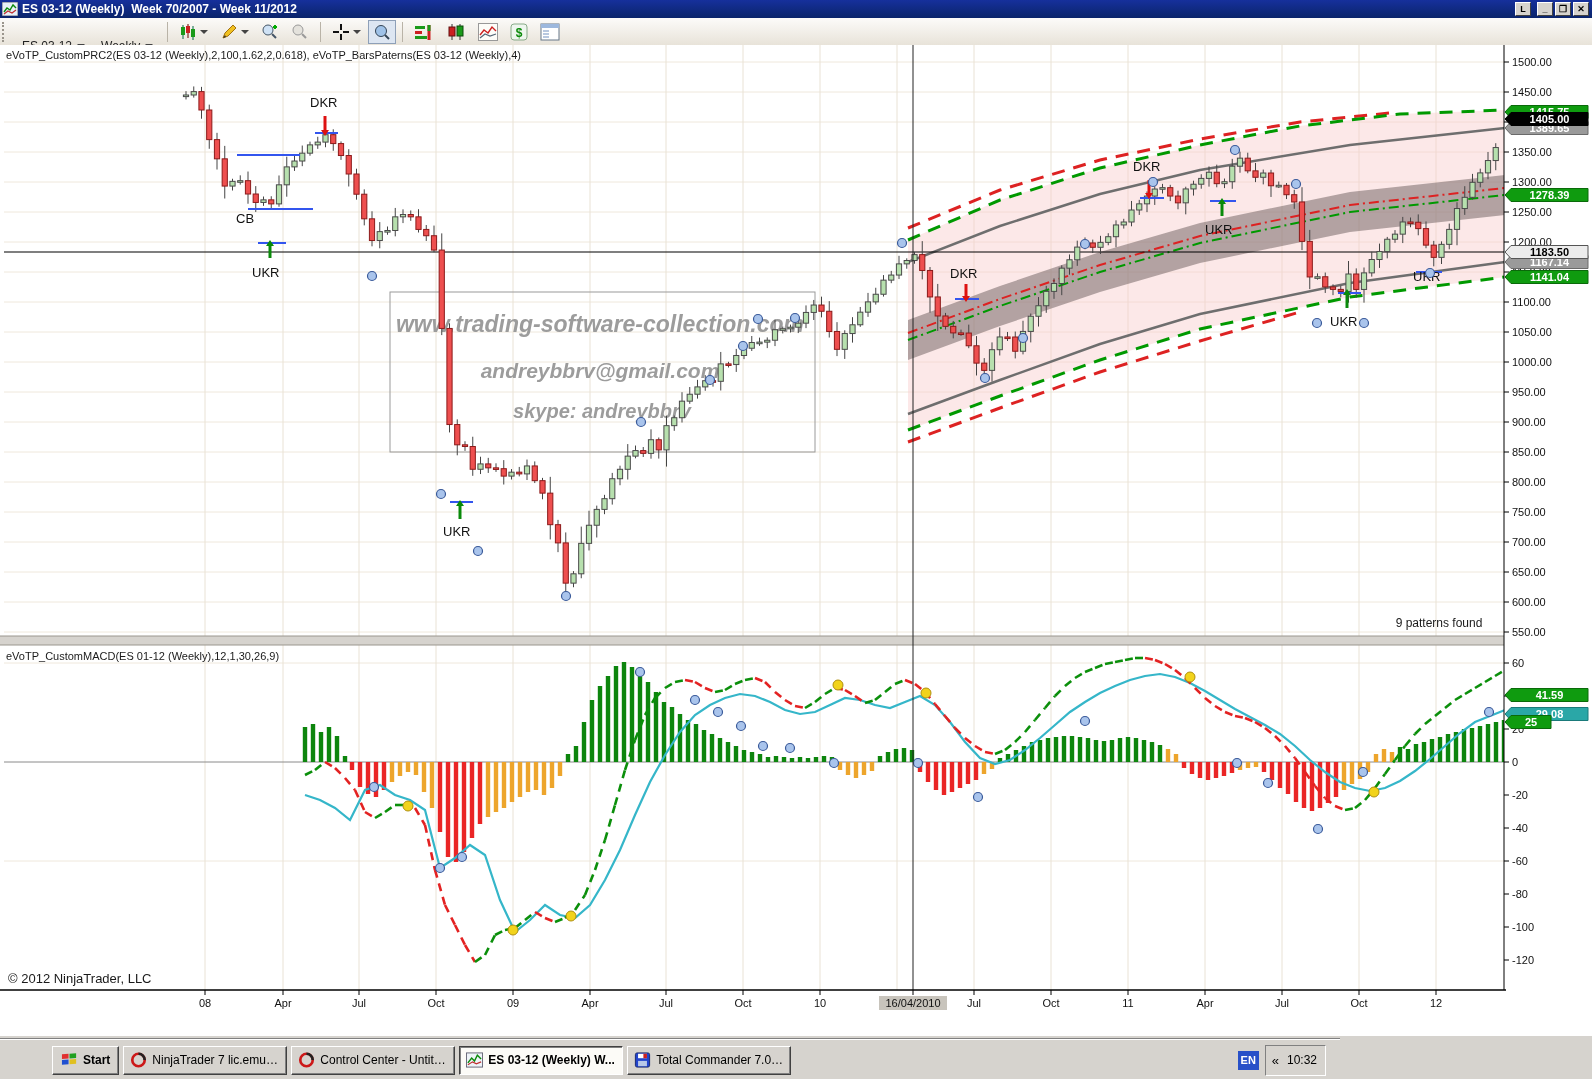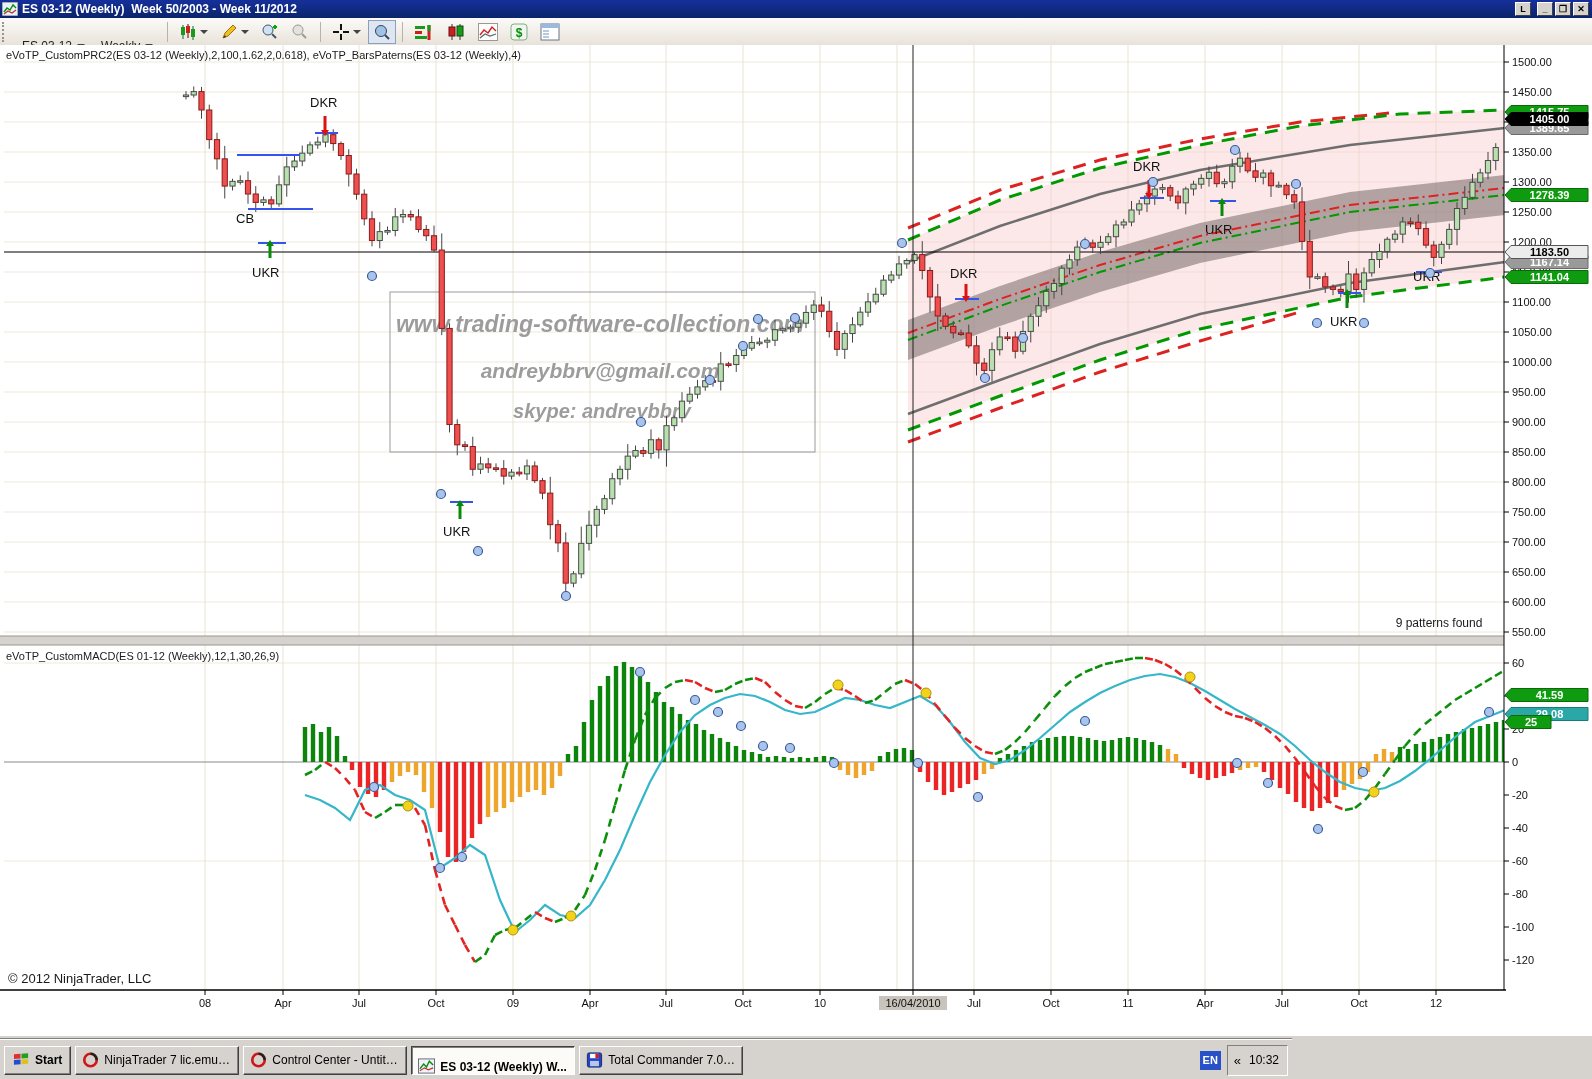--- a/index.html
+++ b/index.html
@@ -19,45 +19,45 @@
   .tb-sep{width:1px;height:20px;background:#b9b3a7;margin:0 5px;}
   .tb-btn{display:flex;align-items:center;gap:3px;padding:2px 4px;margin:0 1px;border:1px solid transparent;}
   .tb-btn.boxed{border:1px solid #8ea0b8;background:#dde6f2;}
   
   #chart{position:absolute;left:0;top:45px;background:#fff;}
   #chart text{font-family:"Liberation Sans",sans-serif;}
   .ind-label{position:absolute;left:6px;font-size:11px;color:#1a1a1a;z-index:5;}
   #patterns-found{position:absolute;left:1380px;top:616px;width:118px;text-align:center;font-size:12px;color:#1a1a1a;z-index:5;}
   #copyright{position:absolute;left:8px;top:971px;font-size:13px;color:#1a1a1a;z-index:5;}
   
-  #taskbar{position:absolute;left:0;top:1039px;width:1292px;height:40px;background:#d6d3ce;border-top:1px solid #fff;box-shadow:0 -1px 0 #808080;display:flex;align-items:center;}
+  #taskbar{position:absolute;left:0;top:1039px;width:1292px;height:40px;background:#d6d3ce;border-top:1px solid #fff;box-shadow:0 -1px 0 #808080;display:flex;align-items:center;padding-left:48px;}
   .tk-btn{height:29px;display:flex;align-items:center;gap:5px;font-size:12px;color:#000;background:#d6d3ce;border:1px solid;border-color:#fff #404040 #404040 #fff;box-shadow:inset -1px -1px 0 #808080;padding:0 6px;margin-left:4px;white-space:nowrap;overflow:hidden;}
   .tk-btn.start{font-weight:bold;padding:0 8px;}
-  .tk-btn.active{background:#fcfbf7;font-weight:bold;border-color:#404040 #fff #fff #404040;box-shadow:inset 1px 1px 0 #808080;align-items:flex-end;}
+  .tk-btn.active{background:#fcfbf7;font-weight:bold;border-color:#404040 #fff #fff #404040;box-shadow:inset 1px 1px 0 #808080;}
   .tk-btn .ticon{width:17px;height:16px;flex:0 0 auto;}
   .tk-task{width:164px;}
-  #tray{margin-left:auto;display:flex;align-items:center;margin-right:4px;}
+  #tray{margin-left:auto;display:flex;align-items:center;margin-right:14px;}
   #lang-ind{width:21px;height:19px;background:#2850c8;color:#fff;font-size:11px;font-weight:bold;display:flex;align-items:center;justify-content:center;margin-right:6px;}
   #tray-box{height:29px;display:flex;align-items:center;gap:8px;border:1px solid;border-color:#808080 #fff #fff #808080;padding:0 8px 0 6px;font-size:12px;}
   #tray-collapse{font-size:13px;color:#000;}
 </style>
 </head>
 <body>
 
 <div id="screen">
 
   <div id="titlebar">
     <span class="app-icon">
       <svg width="16" height="14" viewBox="0 0 16 14">
           <rect x="0" y="0" width="16" height="14" fill="#e8f0f8" stroke="#667"></rect>
           <polyline points="2,10 5,6 8,8 11,3 14,6" fill="none" stroke="#0a8a0a" stroke-width="1.4"></polyline>
           <polyline points="2,12 6,9 10,11 14,8" fill="none" stroke="#c03030" stroke-width="1.2"></polyline>
         </svg>
     </span>
-    <span class="ttl">ES 03-12 (Weekly)  Week 50/2003 - Week 11/2012</span>
+    <span class="ttl">ES 03-12 (Weekly)  Week 70/2007 - Week 11/2012</span>
     <span class="winbtns">
       <button class="wbtn gap">L</button>
       <button class="wbtn">_</button>
       <button class="wbtn">❐</button>
       <button class="wbtn">✕</button>
     </span>
   </div>
 
   <div id="toolbar">
     <span class="grip"></span>

